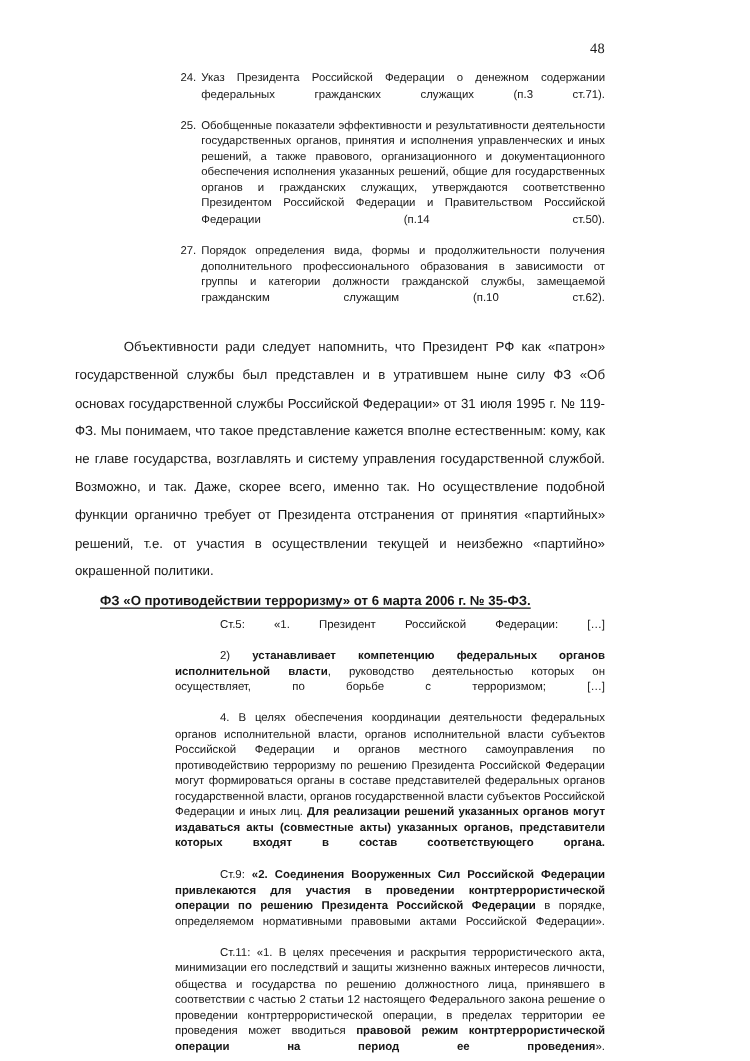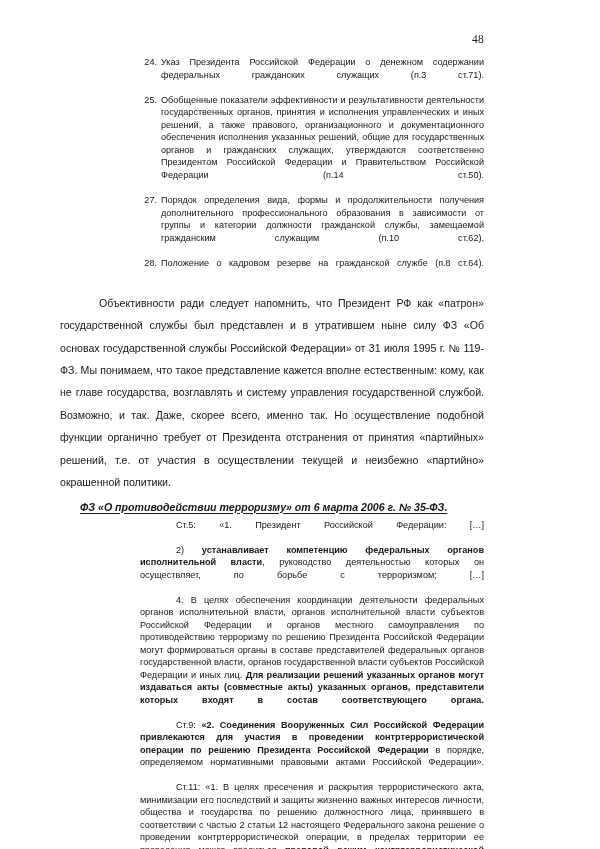--- a/index.html
+++ b/index.html
@@ -72,21 +72,20 @@
     text-align: justify;
     text-indent: 39px;
     margin: 10px 0 0 0;
     hyphens: none;
   }
 
   .law-heading {
     font-size: 10.6px;
     line-height: 19px;
     font-weight: bold;
-    font-style: italic;
     text-decoration: underline;
     text-underline-offset: 2px;
     margin: 4px 0 0 0;
     text-indent: 20px;
   }
 
   
   .quote-block {
     margin: 2px 0 0 0;
     padding: 0 0 0 80px;
@@ -123,24 +122,20 @@
       <span class="num-body">Указ Президента Российской Федерации о денежном содержании федеральных гражданских служащих (п.3 ст.71).</span>
     </li>
     <li class="num-item">
       <span class="num-marker">25.</span>
       <span class="num-body">Обобщенные показатели эффективности и результативности деятельности государственных органов, принятия и исполнения управленческих и иных решений, а также правового, организационного и документационного обеспечения исполнения указанных решений, общие для государственных органов и гражданских служащих, утверждаются соответственно Президентом Российской Федерации и Правительством Российской Федерации (п.14 ст.50).</span>
     </li>
     <li class="num-item">
       <span class="num-marker">27.</span>
       <span class="num-body">Порядок определения вида, формы и продолжительности получения дополнительного профессионального образования в зависимости от группы и категории должности гражданской службы, замещаемой гражданским служащим (п.10 ст.62).</span>
     </li>
-    <li class="num-item">
-      <span class="num-marker">28.</span>
-      <span class="num-body">Положение о кадровом резерве на гражданской службе (п.8 ст.64).</span>
-    </li>
   </ol>
 
   <p class="para">Объективности ради следует напомнить, что Президент РФ как «патрон» государственной службы был представлен и в утратившем ныне силу ФЗ «Об основах государственной службы Российской Федерации» от 31 июля 1995 г. № 119-ФЗ. Мы понимаем, что такое представление кажется вполне естественным: кому, как не главе государства, возглавлять и систему управления государственной службой. Возможно, и так. Даже, скорее всего, именно так. Но осуществление подобной функции органично требует от Президента отстранения от принятия «партийных» решений, т.е. от участия в осуществлении текущей и неизбежно «партийно» окрашенной политики.</p>
 
   <p class="law-heading">ФЗ «О противодействии терроризму» от 6 марта 2006 г. № 35-ФЗ.</p>
 
   <div class="quote-block">
 
     <p class="quote-para">Ст.5: «1. Президент Российской Федерации: […]</p>
 

